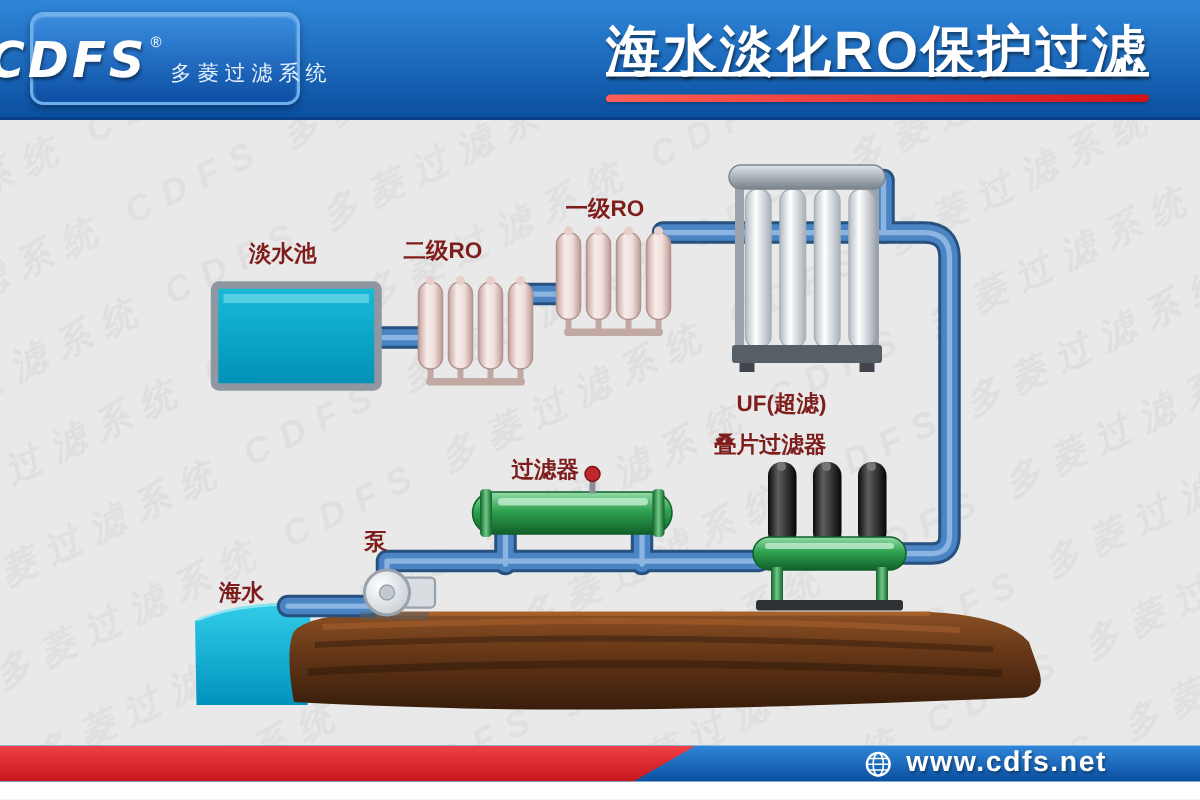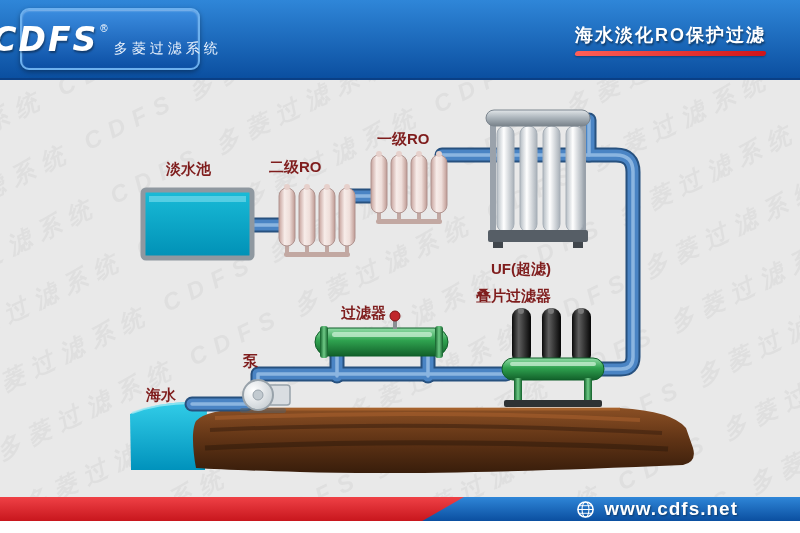--- a/index.html
+++ b/index.html
@@ -34,22 +34,22 @@
     letter-spacing:2px;text-shadow:1px 2px 2px rgba(0,0,0,.4);
   }
   .logo-reg{font-size:10px;color:#fff;margin-left:2px;margin-top:1px;}
   .logo-sub{
     margin-top:19px;font-size:14px;color:#eaf2fc;letter-spacing:4px;
     display:flex;align-items:center;gap:6px;width:160px;white-space:nowrap;justify-content:center;
   }
   .logo-sub::before,.logo-sub::after{content:"";height:1px;background:#bcd8f5;flex:1;}
   .header-title-wrap{display:flex;flex-direction:column;align-items:center;margin-right:8px;}
   .header-title{
-    font-size:18px;font-weight:bold;color:#fff;letter-spacing:2px;
-    text-shadow:1px 2px 2px rgba(0,0,0,.45);white-space:nowrap;
+    font-size:36px;font-weight:bold;color:#fff;letter-spacing:2px;
+    text-shadow:1px 2px 2px rgba(0,0,0,.45);white-space:nowrap;text-decoration:underline;
   }
   .title-underline{
     height:5px;width:100%;margin-top:4px;
     background:linear-gradient(90deg,#ff6058,#d01418);
     border-radius:3px;transform:skewX(-12deg);
     box-shadow:0 1px 2px rgba(0,0,0,.3);
   }
 
   
   .diagram-area{

